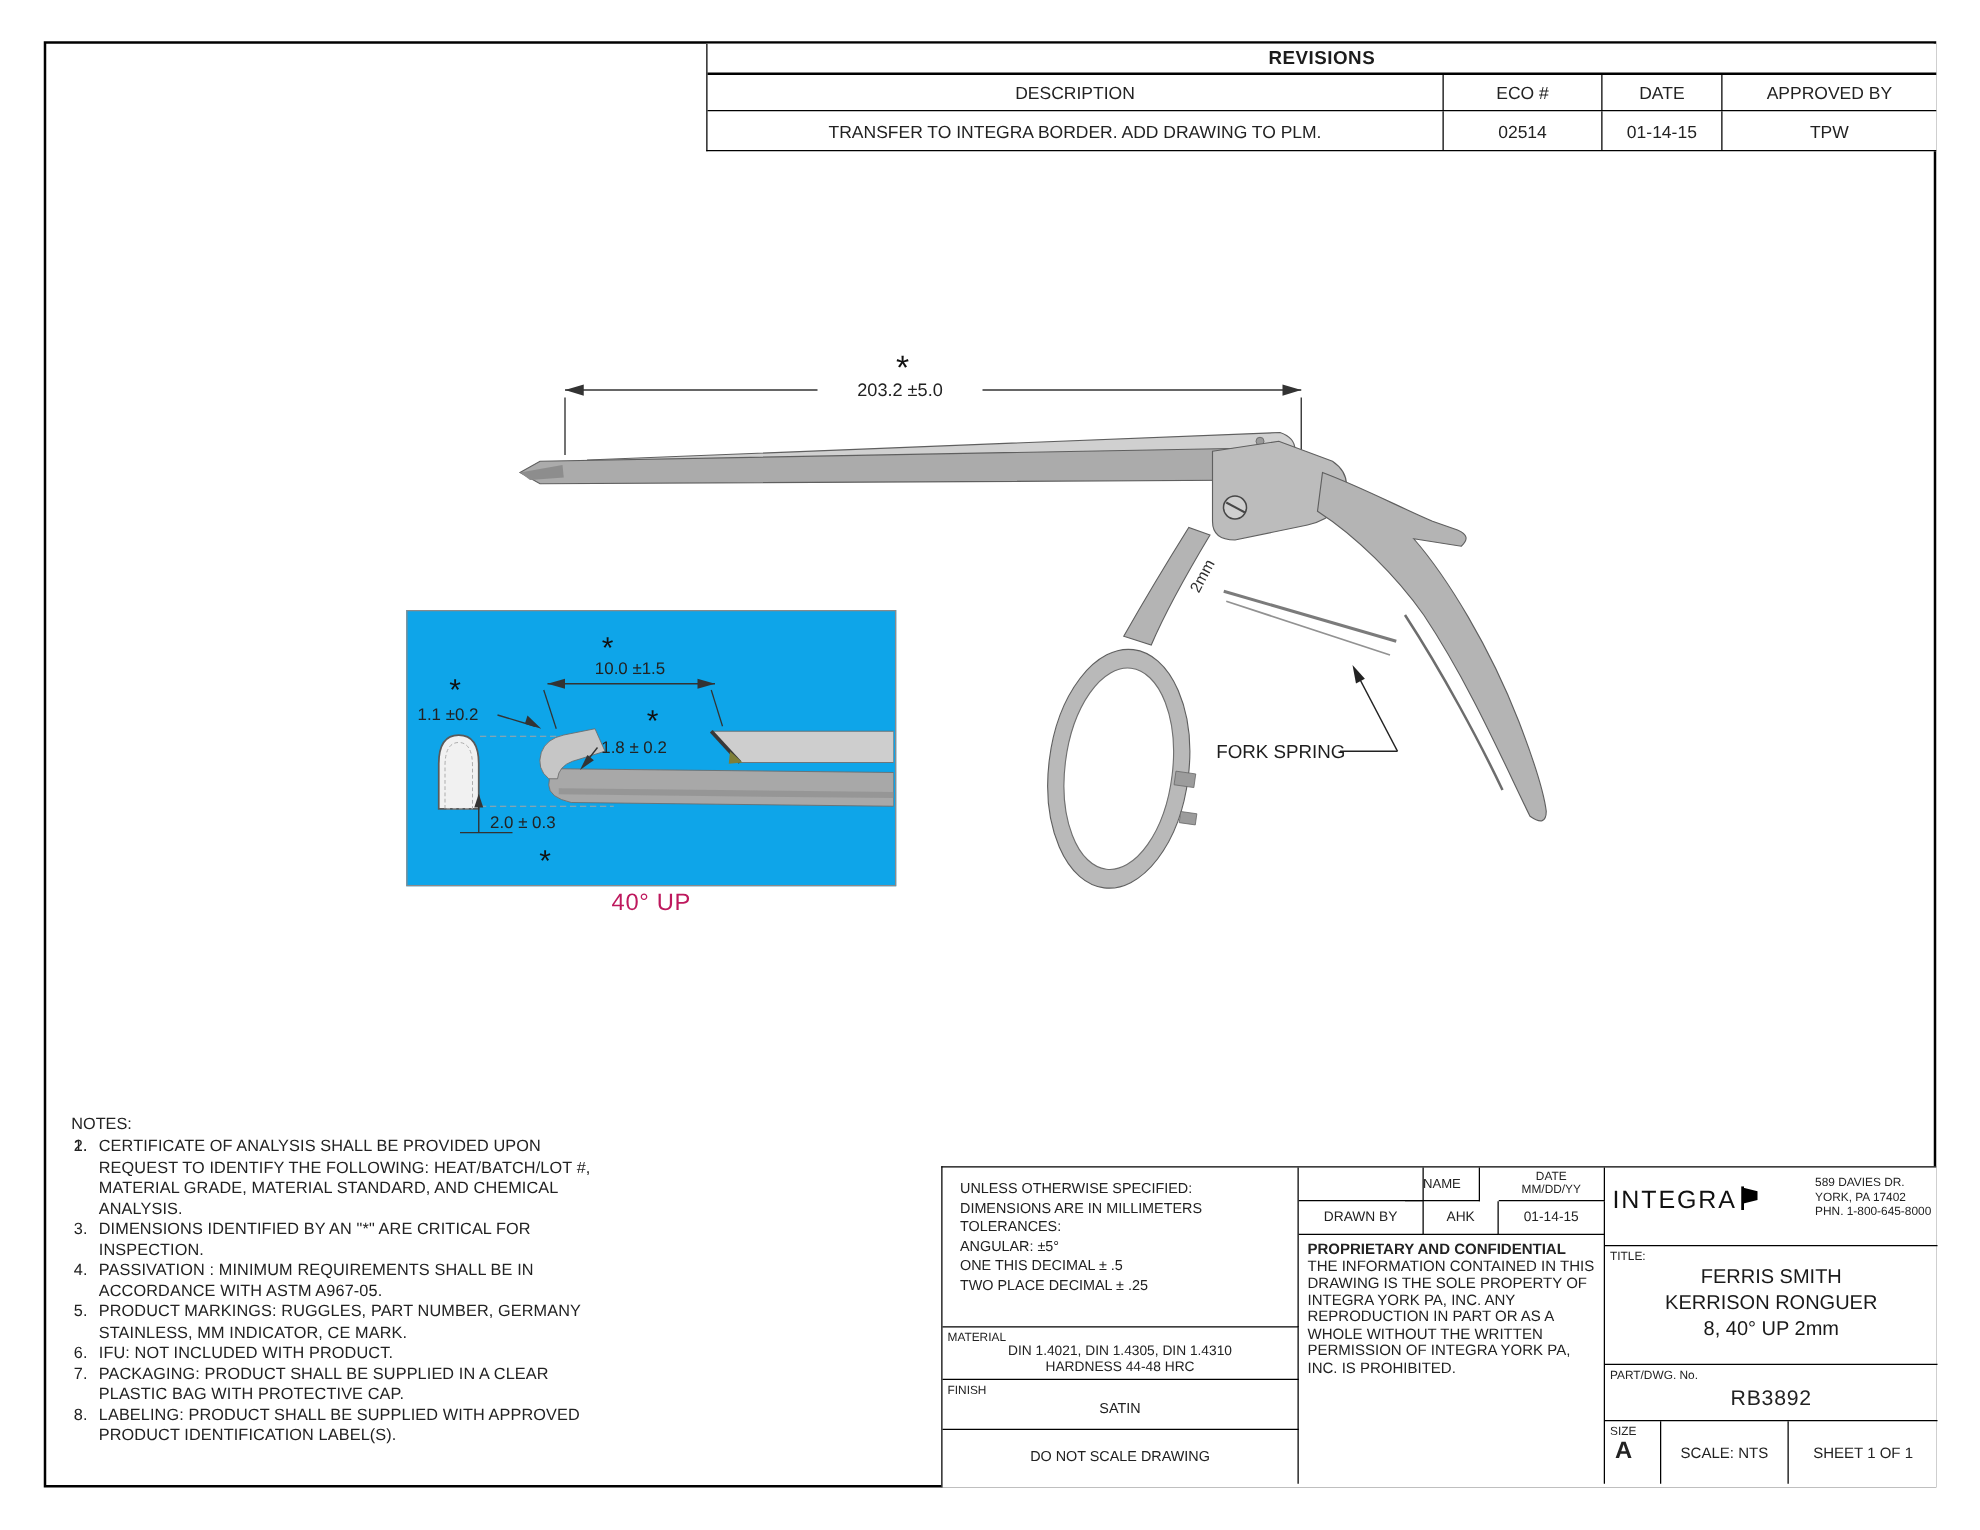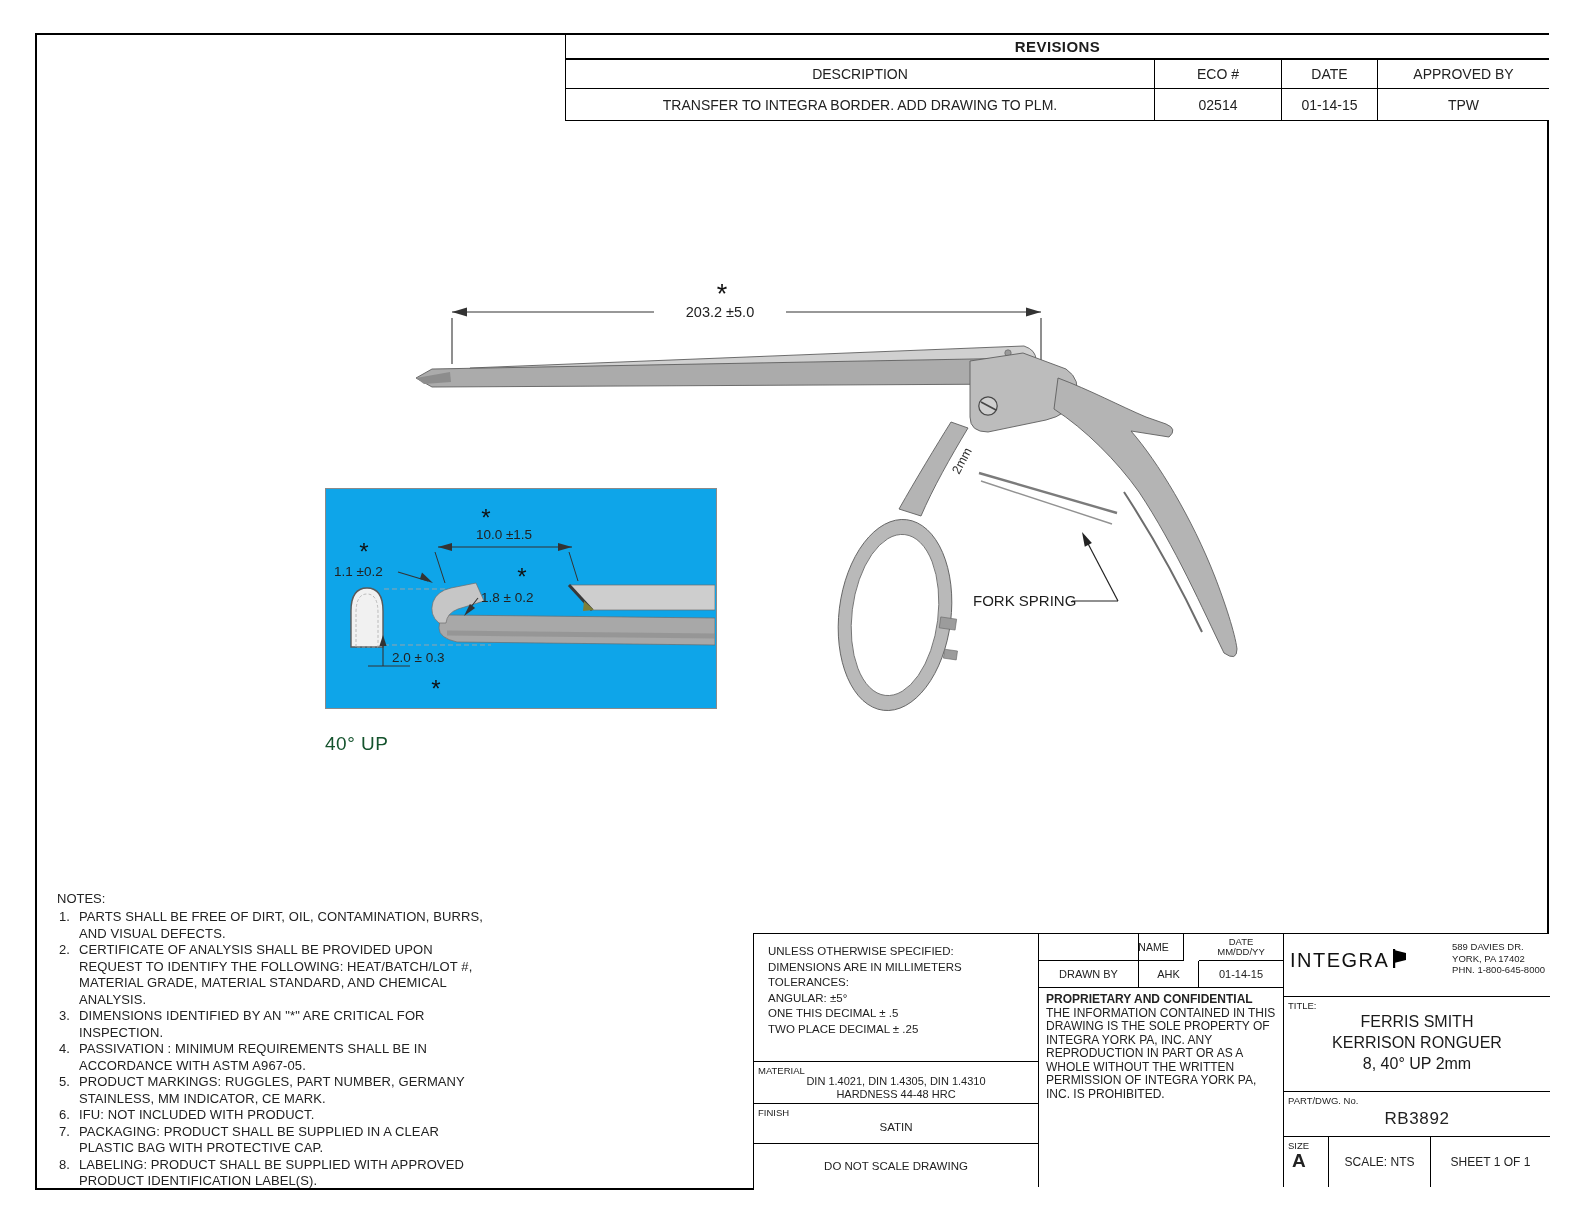--- a/index.html
+++ b/index.html
@@ -19,21 +19,21 @@
   .rev-row .rev-cell + .rev-cell { border-left:1.4px solid #000; }
 
   
   .notes { width:436px; font-size:13px; color:#222; }
   .notes-title { margin-bottom:3px; }
   .note-item { position:relative; padding-left:22px; line-height:16.5px; letter-spacing:0.1px; }
   .note-num { position:absolute; left:2px; }
 
   
   .detail-box { left:325px; top:488px; width:392px; height:221px; border:1.3px solid #8a8a8a; background:#0ea5e9; }
-  .detail-caption { left:325px; top:712px; width:392px; font-size:19px; color:#14532d; letter-spacing:0.5px;margin-top:21px; }
+  .detail-caption { left:325px; top:712px; width:392px; text-align:center; font-size:19px; color:#be185d; letter-spacing:0.5px; }
 
   
   .tb { left:753px; top:933px; width:796px; height:257px; border-top:1.8px solid #000; border-left:1.8px solid #000; background:#fff; }
   .cell { position:absolute; border-right:1.4px solid #000; border-bottom:1.4px solid #000; font-size:11.5px; color:#222; }
   .cell.noright { border-right:none; }
   .cell.nobottom { border-bottom:none; }
   .cell-label { position:absolute; left:4px; top:3px; font-size:9.5px; color:#222; }
   .tol { padding:10px 0 0 14px; line-height:15.5px; font-size:11.5px; }
   .cc { text-align:center; line-height:13px; }
   .vc { display:flex; align-items:center; justify-content:center; height:100%; text-align:center; }
@@ -155,21 +155,20 @@
       <text x="66" y="173" font-size="13.5" fill="#222">2.0 ± 0.3</text>
       <text x="110" y="208" font-size="24" text-anchor="middle" fill="#111">*</text>
     </svg>
   </div>
   <div class="abs detail-caption">40° UP</div>
 
   <div class="abs notes" style="left:57px; top:891px;">
     <div class="notes-title">NOTES:</div>
     <div class="note-item">
       <span class="note-num">1.</span>
-      <span>PARTS SHALL BE FREE OF DIRT, OIL, CONTAMINATION, BURRS, AND VISUAL DEFECTS.</span>
     </div>
     <div class="note-item">
       <span class="note-num">2.</span>
       <span>CERTIFICATE OF ANALYSIS SHALL BE PROVIDED UPON REQUEST TO IDENTIFY THE FOLLOWING: HEAT/BATCH/LOT #, MATERIAL GRADE, MATERIAL STANDARD, AND CHEMICAL ANALYSIS.</span>
     </div>
     <div class="note-item">
       <span class="note-num">3.</span>
       <span>DIMENSIONS IDENTIFIED BY AN "*" ARE CRITICAL FOR INSPECTION.</span>
     </div>
     <div class="note-item">

